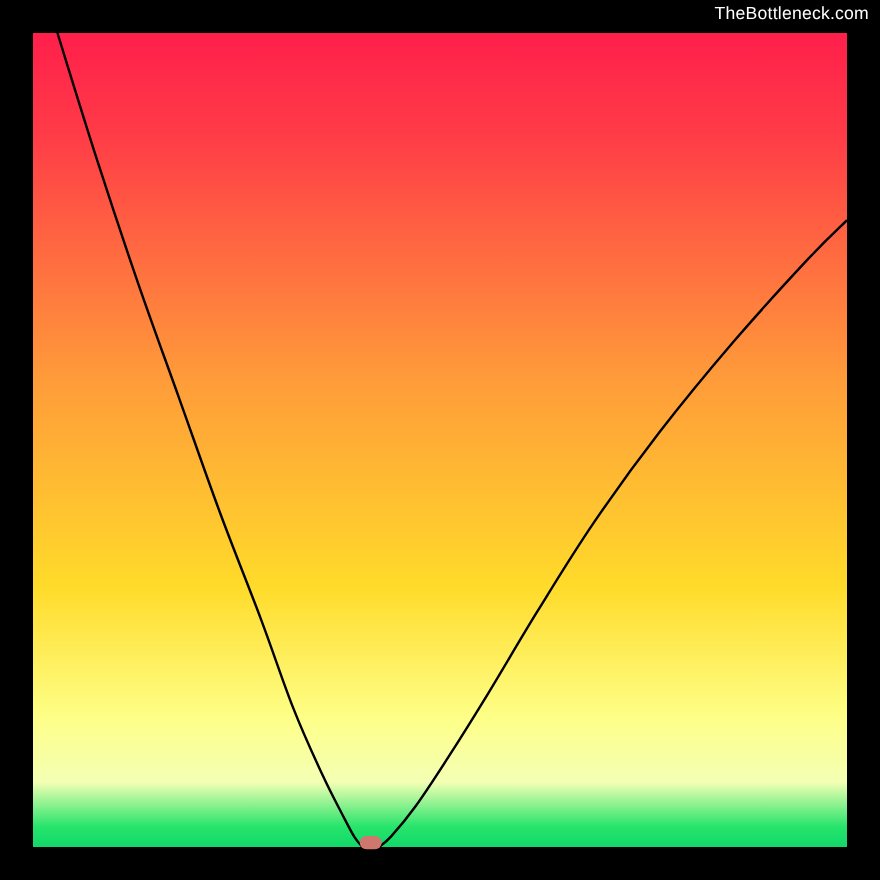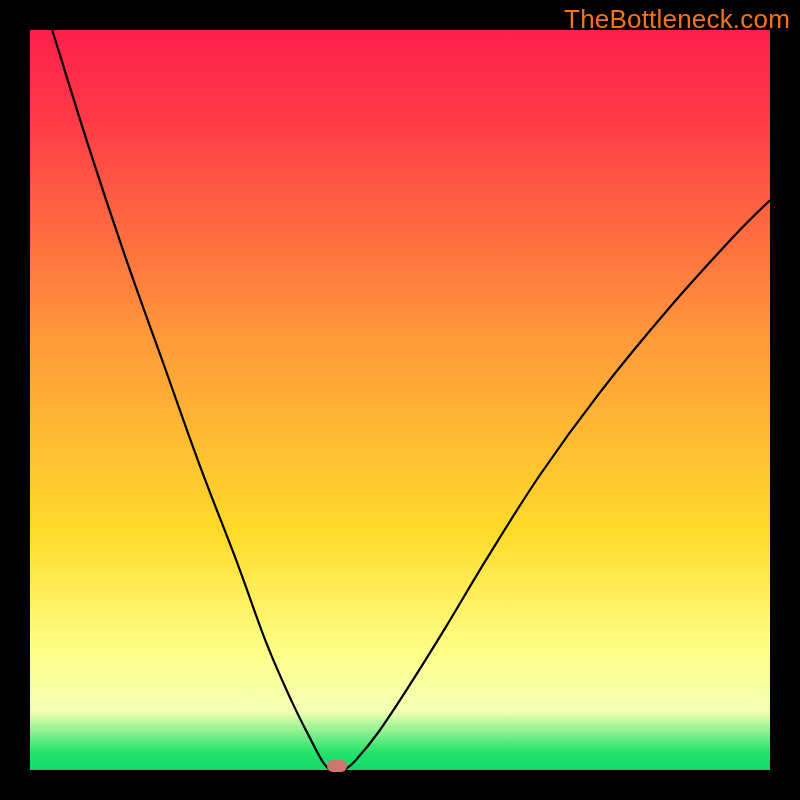--- a/index.html
+++ b/index.html
@@ -35,22 +35,22 @@
       var(--c-lyellow) 84%,
       var(--c-lyellow2) 92%,
       var(--c-green) 97.5%,
       var(--c-green2) 100%
     );
   }
   .watermark {
     position: absolute;
     top: 4px;
     right: 10px;
-    color: #f97316;
-    font-size: 26px;
+    color: #ffffff;
+    font-size: 16px;
     font-weight: 400;
     letter-spacing: 0.2px;
     user-select: none;
   }
   .marker {
     position: absolute;
     width: 20px;
     height: 12px;
     border-radius: 6px;
     background: var(--c-marker);

